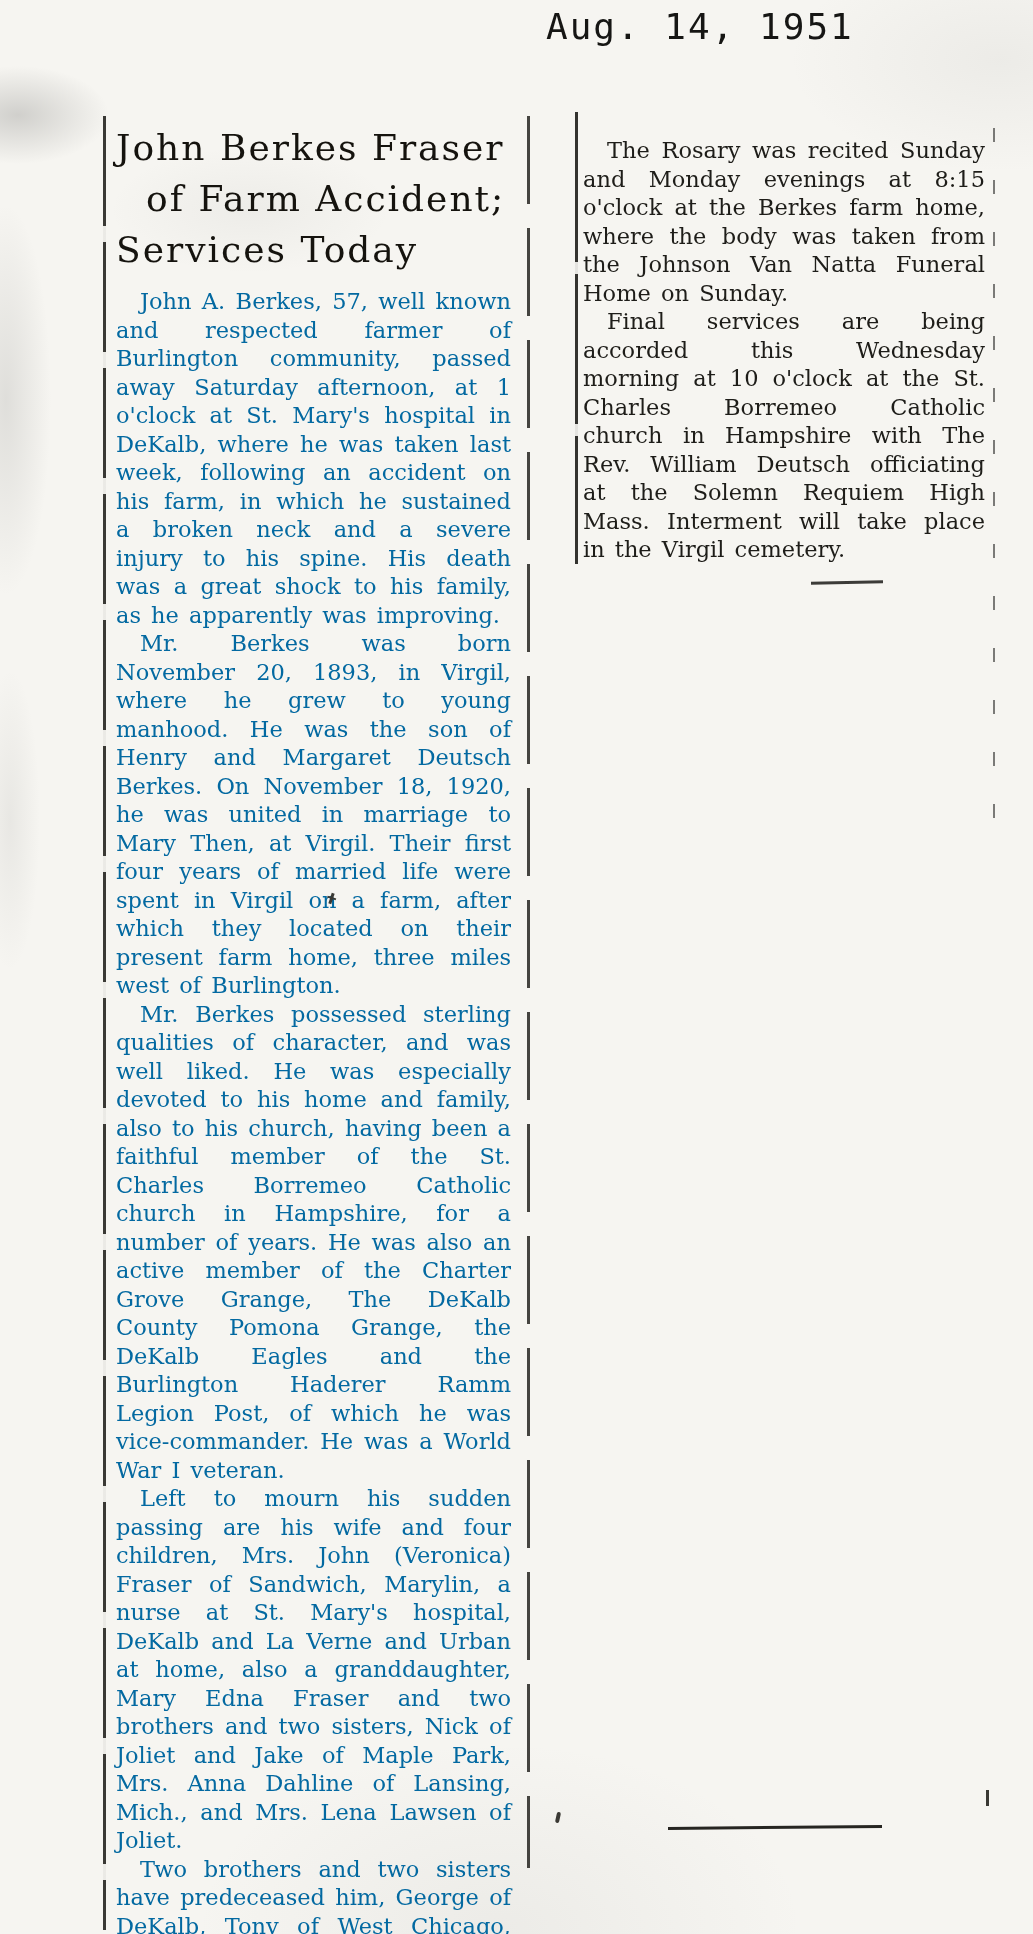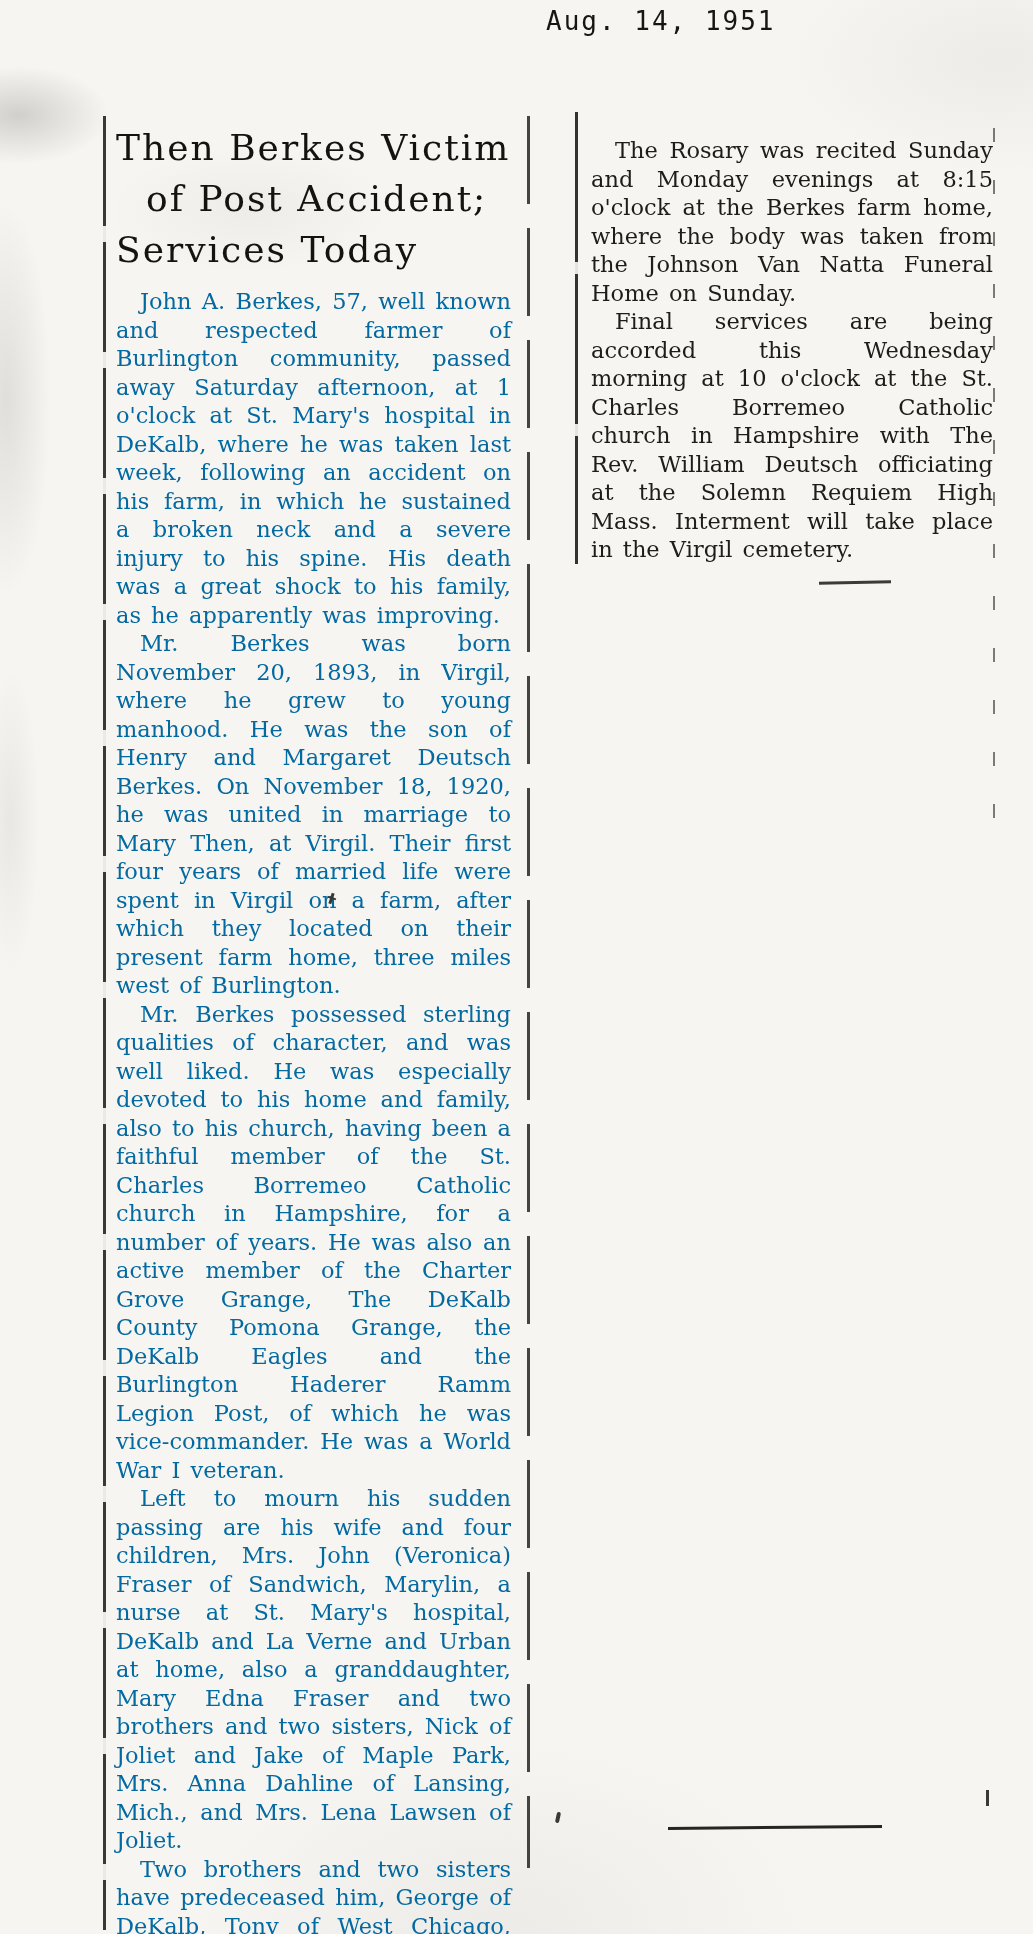--- a/index.html
+++ b/index.html
@@ -17,21 +17,21 @@
       radial-gradient(130px 70px at 18px 115px, rgba(110,110,108,.28), transparent 70%),
       radial-gradient(60px 260px at 6px 400px, rgba(130,130,128,.20), transparent 75%),
       radial-gradient(40px 200px at 10px 820px, rgba(130,130,128,.12), transparent 75%),
       radial-gradient(300px 160px at 1000px 60px, rgba(150,150,146,.10), transparent 70%),
       radial-gradient(420px 260px at 500px 1930px, rgba(150,150,146,.10), transparent 72%),
       radial-gradient(200px 90px at 250px 210px, rgba(120,120,116,.07), transparent 70%);
   }
   .date{
     position:absolute;left:546px;top:6px;
     font-family:"DejaVu Sans Mono", monospace;
-    font-size:26px;letter-spacing:2px;color:#161614;
+    font-size:36px;letter-spacing:2px;color:#161614;
     white-space:nowrap;
   }
   
   .vrule{position:absolute;width:3px;}
   .vrule-left{
     left:103px;top:116px;height:1814px;
     background-image:repeating-linear-gradient(180deg,
       rgba(25,24,20,.85) 0px, rgba(25,24,20,.85) 110px,
       rgba(25,24,20,.05) 110px, rgba(25,24,20,.05) 126px);
   }
@@ -47,21 +47,21 @@
       rgba(25,24,20,.88) 0px, rgba(25,24,20,.88) 150px,
       rgba(25,24,20,.08) 150px, rgba(25,24,20,.08) 162px);
   }
   .vrule-right-edge{
     left:993px;top:128px;height:690px;width:2px;
     background-image:repeating-linear-gradient(180deg,
       rgba(40,40,38,.6) 0px, rgba(40,40,38,.6) 14px,
       rgba(40,40,38,0) 14px, rgba(40,40,38,0) 52px);
   }
   .col-left{position:absolute;left:116px;top:118px;width:395px;}
-  .col-right{position:absolute;left:583px;top:136px;width:402px;margin-left:8px;}
+  .col-right{position:absolute;left:583px;top:136px;width:402px;}
   h1{
     margin:4px 0 12px 0;
     font-family:"DejaVu Serif", serif;
     font-weight:400;font-size:36px;line-height:51px;
     letter-spacing:2px;color:#15130e;
   }
   h1 span{display:block;white-space:nowrap;}
   .hl2{margin-left:30px;}
   .hl3{}
   p{
@@ -95,22 +95,22 @@
 
   <div class="date">Aug. 14, 1951</div>
 
   <div class="vrule vrule-left"></div>
   <div class="vrule vrule-gutter-a"></div>
   <div class="vrule vrule-gutter-b"></div>
   <div class="vrule vrule-right-edge"></div>
 
   <div class="col-left">
     <h1>
-      <span class="hl1">Then Berkes Victim</span>
-      <span class="hl2">of Post Accident;</span>
+      <span class="hl1">John Berkes Fraser</span>
+      <span class="hl2">of Farm Accident;</span>
       <span class="hl3">Services Today</span>
     </h1>
     <p>John A. Berkes, 57, well known and respected farmer of Burlington community, passed away Saturday afternoon, at 1 o'clock at St. Mary's hospital in DeKalb, where he was taken last week, following an accident on his farm, in which he sustained a broken neck and a severe injury to his spine. His death was a great shock to his family, as he apparently was improving.</p>
     <p>Mr. Berkes was born November 20, 1893, in Virgil, where he grew to young manhood. He was the son of Henry and Margaret Deutsch Berkes. On November 18, 1920, he was united in marriage to Mary Then, at Virgil. Their first four years of married life were spent in Virgil on a farm, after which they located on their present farm home, three miles west of Burlington.</p>
     <p>Mr. Berkes possessed sterling qualities of character, and was well liked. He was especially devoted to his home and family, also to his church, having been a faithful member of the St. Charles Borremeo Catholic church in Hampshire, for a number of years. He was also an active member of the Charter Grove Grange, The DeKalb County Pomona Grange, the DeKalb Eagles and the Burlington Haderer Ramm Legion Post, of which he was vice-commander. He was a World War I veteran.</p>
     <p>Left to mourn his sudden passing are his wife and four children, Mrs. John (Veronica) Fraser of Sandwich, Marylin, a nurse at St. Mary's hospital, DeKalb and La Verne and Urban at home, also a granddaughter, Mary Edna Fraser and two brothers and two sisters, Nick of Joliet and Jake of Maple Park, Mrs. Anna Dahline of Lansing, Mich., and Mrs. Lena Lawsen of Joliet.</p>
     <p>Two brothers and two sisters have predeceased him, George of DeKalb, Tony of West Chicago, Mrs. Mary Faber of Virgil and Mrs. Theresa Enderes of Winfield. His parents have also preceded him in death.</p>
   </div>
 
   <div class="col-right">

